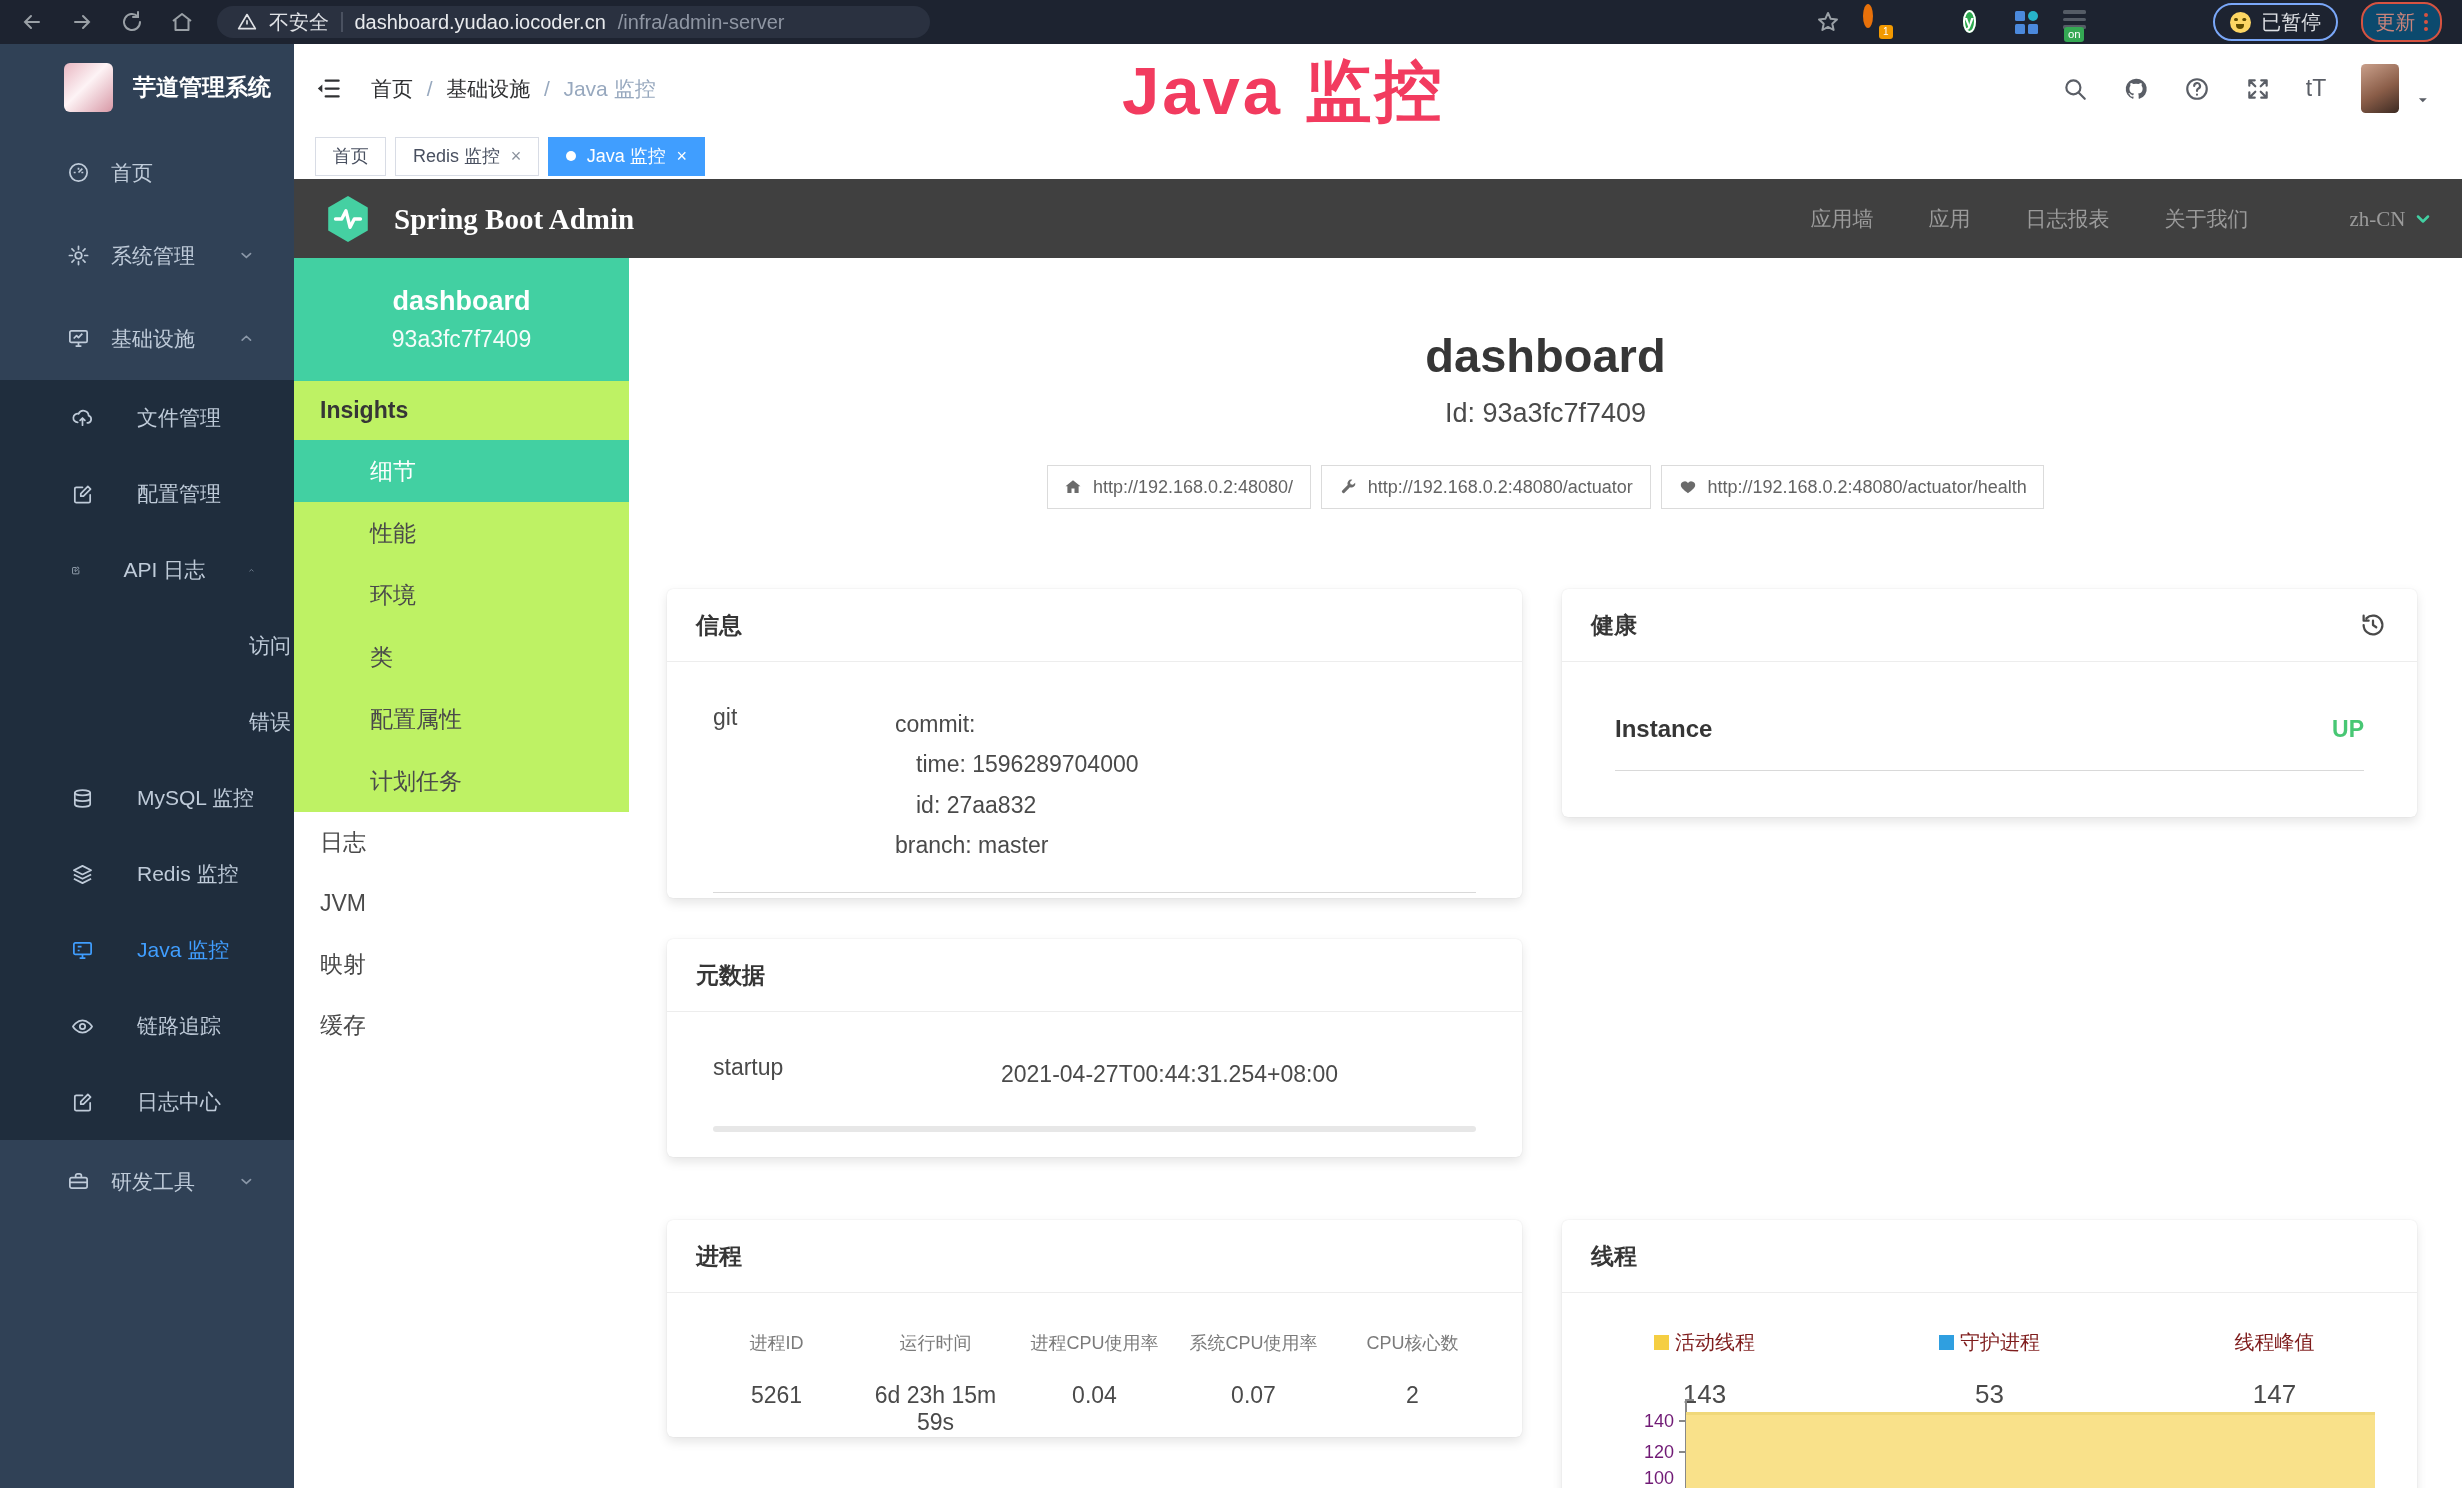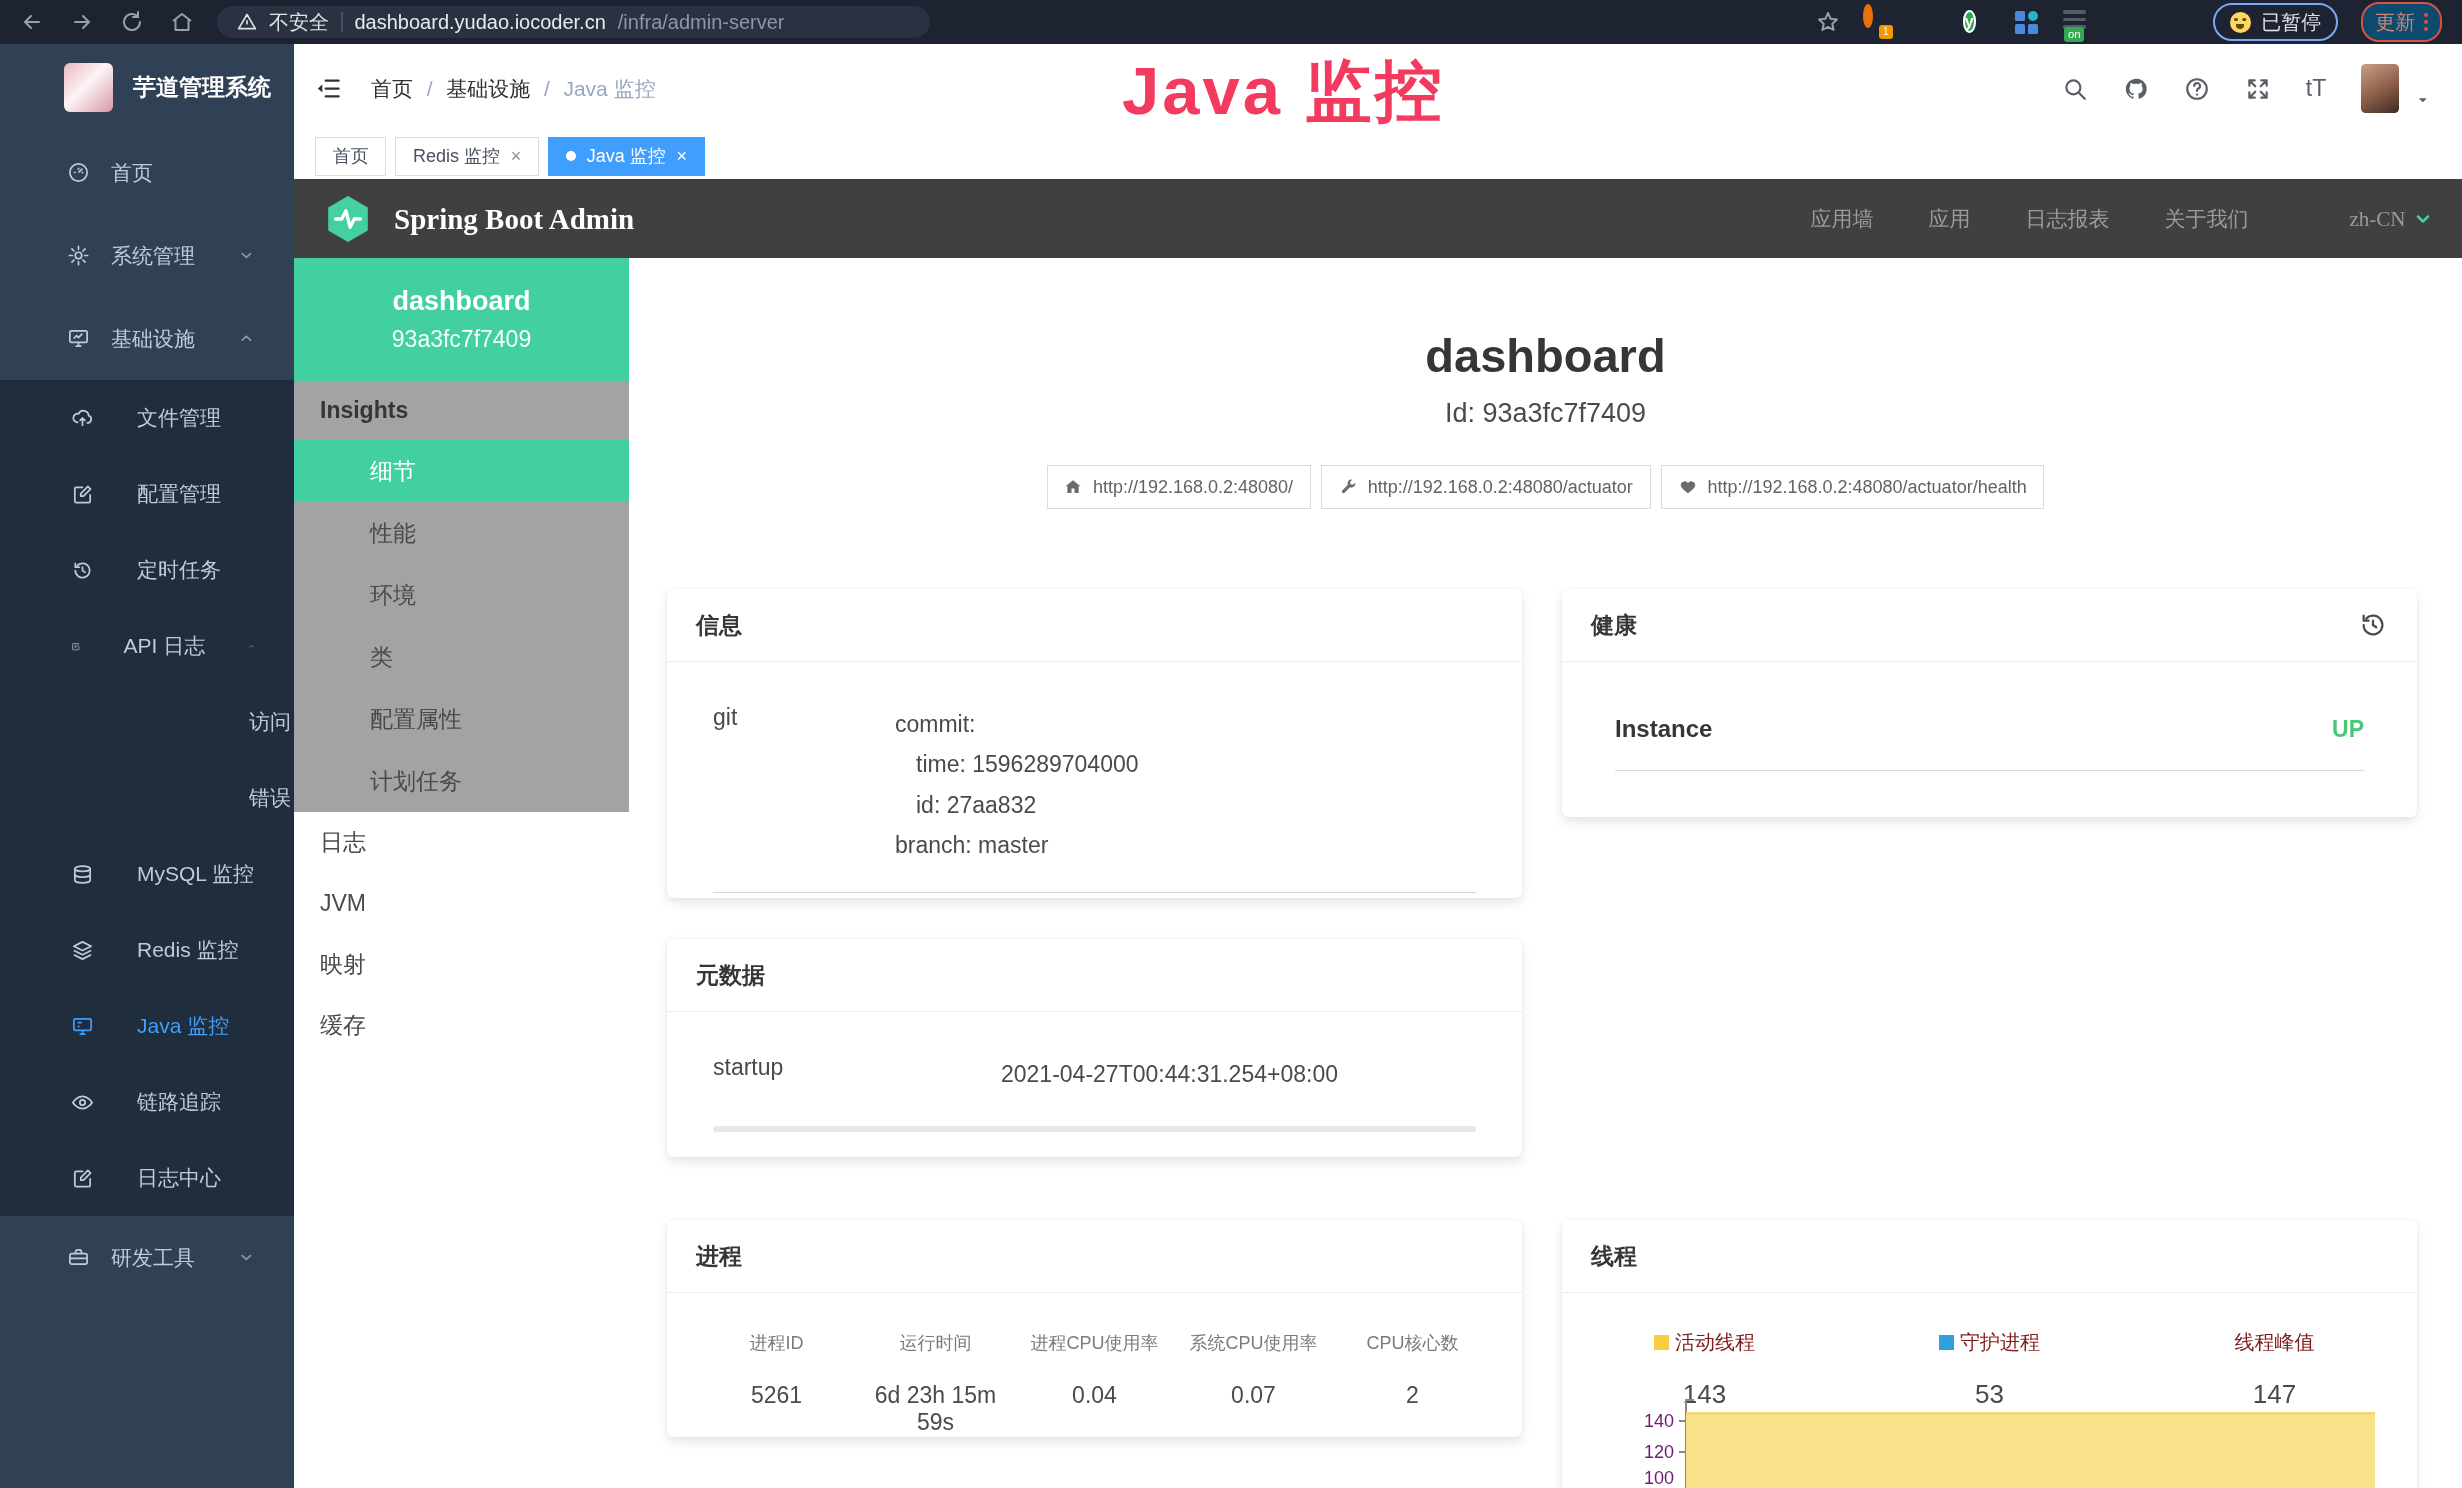--- a/index.html
+++ b/index.html
@@ -95,21 +95,21 @@
   .sba-title{color:#fff;font-weight:bold;font-size:29px;margin-left:21px;}
   .sba-menu{margin-left:auto;display:flex;align-items:center;gap:55px;font-size:21px;color:#9b9b9b;}
   .lang{display:flex;align-items:center;gap:7.6px;margin-left:46px;}
   .lang .lcaret{width:20px;height:20px;color:#42d0a2;}
 
   .sba-nav{position:absolute;left:0;top:214px;width:335px;bottom:0;background:#fff;font-size:23px;}
   .app-block{height:123px;background:#42d0a2;color:#fff;display:flex;flex-direction:column;
              justify-content:center;align-items:center;gap:9px;cursor:pointer;}
   .app-name{font-weight:bold;font-size:27px;}
   .app-id{font-size:23px;opacity:.95;}
-  .group{background:#a3a3a3;}
+  .group{background:#bef264;}
   .group-title{height:59px;line-height:59px;padding-left:26px;font-weight:bold;color:#363636;}
   .group-item{height:62px;line-height:62px;padding-left:76px;color:#4a4a4a;cursor:pointer;}
   .group-item.active{background:#42d0a2;color:#fff;}
   .root-item{height:61px;line-height:61px;padding-left:26px;color:#4a4a4a;cursor:pointer;}
 
   .sba-content{position:absolute;left:335px;top:214px;right:0;bottom:0;background:#fff;}
   .c-title{text-align:center;margin-top:70px;font-size:47px;font-weight:bold;color:#363636;}
   .c-id{text-align:center;margin-top:15px;font-size:27px;color:#4a4a4a;}
   .chips{display:flex;justify-content:center;gap:10.6px;margin-top:36px;}
   .chip{display:flex;align-items:center;gap:10.6px;border:0.8px solid #dbdbdb;background:#fff;
@@ -264,27 +264,20 @@
       </div>
       <div class="s-item lvl2">
         <svg class="ic" viewBox="0 0 24 24" fill="none" stroke="currentColor" stroke-width="1.8" stroke-linecap="round" stroke-linejoin="round">
             <path d="M20 12.5V19a1.5 1.5 0 0 1-1.5 1.5h-13A1.5 1.5 0 0 1 4 19V6a1.5 1.5 0 0 1 1.5-1.5H12"></path>
             <path d="M17.6 3.6l2.8 2.8L13 13.8h-2.8V11z"></path>
           </svg>
         <span class="lbl">配置管理</span>
       </div>
       <div class="s-item lvl2">
         <svg class="ic" viewBox="0 0 24 24" fill="none" stroke="currentColor" stroke-width="1.8" stroke-linecap="round" stroke-linejoin="round">
-            <path d="M4.5 12a7.5 7.5 0 1 0 2.2-5.3M4.5 4.5v4h4"></path>
-            <path d="M12 8.5V12l2.6 1.8"></path>
-          </svg>
-        <span class="lbl">定时任务</span>
-      </div>
-      <div class="s-item lvl2">
-        <svg class="ic" viewBox="0 0 24 24" fill="none" stroke="currentColor" stroke-width="1.8" stroke-linecap="round" stroke-linejoin="round">
             <path d="M20 12.5V19a1.5 1.5 0 0 1-1.5 1.5h-13A1.5 1.5 0 0 1 4 19V6a1.5 1.5 0 0 1 1.5-1.5H12"></path>
             <path d="M17.6 3.6l2.8 2.8L13 13.8h-2.8V11z"></path>
           </svg>
         <span class="lbl">API 日志</span>
         <svg class="chev" viewBox="0 0 24 24" fill="none" stroke="currentColor" stroke-width="2.4" stroke-linecap="round">
             <path d="M6 14.5l6-5.5 6 5.5"></path>
           </svg>
       </div>
       <div class="s-item lvl3">
         <svg class="ic" viewBox="0 0 24 24" fill="none" stroke="currentColor" stroke-width="1.8" stroke-linecap="round" stroke-linejoin="round">

